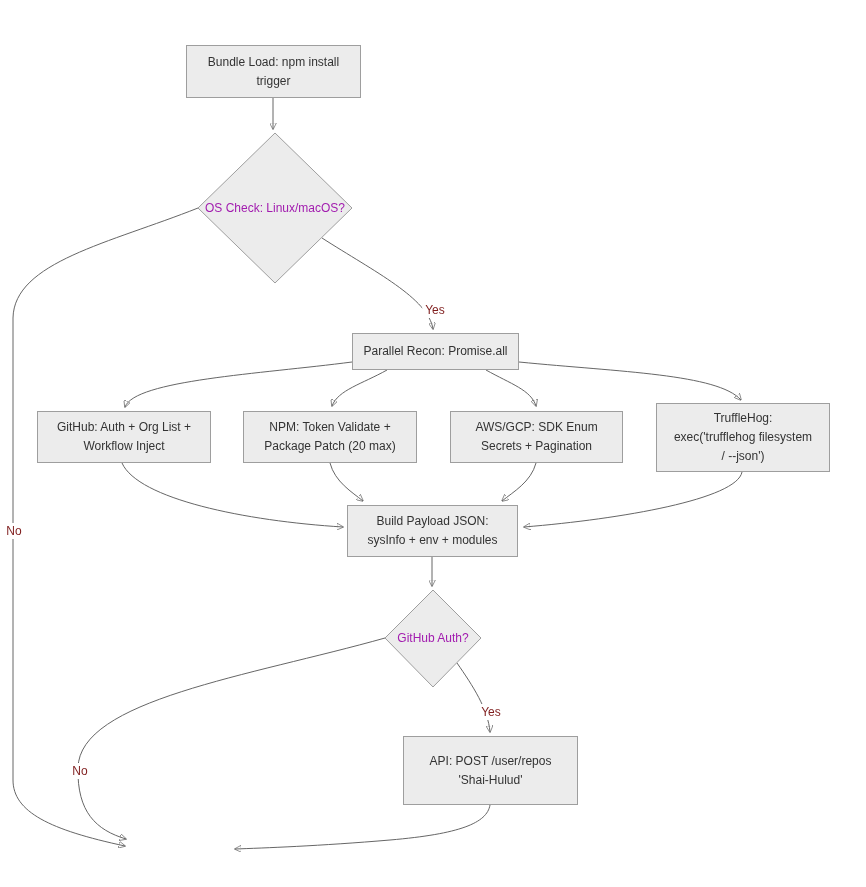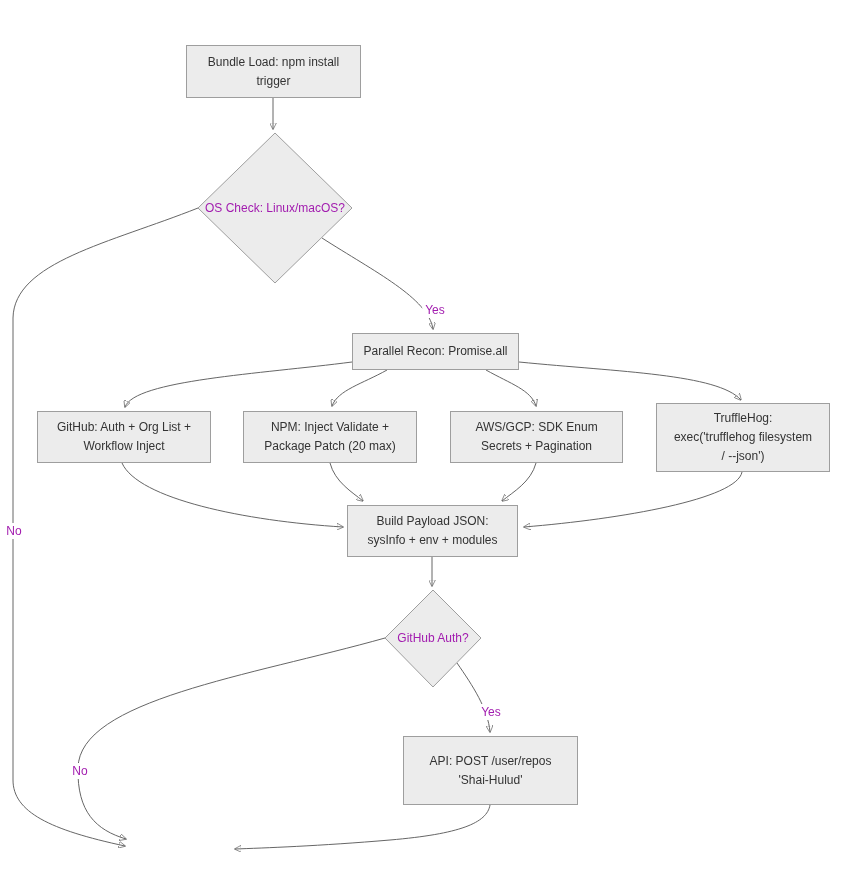--- a/index.html
+++ b/index.html
@@ -29,21 +29,21 @@
     display:flex;align-items:center;justify-content:center;
     text-align:center;
     font-size:12px;line-height:19px;color:#a21caf;
     background:transparent;border:none;
   }
   .edge-label{
     position:absolute;
     transform:translate(-50%,-50%);
     background:#ffffff;
     padding:0 3px;
-    font-size:12px;line-height:16px;color:#a21caf;
+    font-size:12px;line-height:16px;color:#7f1d1d;
     white-space:nowrap;
   }
 </style>
 </head>
 <body>
 
 <div class="canvas">
 
   <svg class="edges" viewBox="0 0 866 887">
     <defs>
@@ -84,21 +84,21 @@
   <div class="node" style="left:37px;top:411px;width:174px;height:52px">
     <span class="line">GitHub: Auth + Org List +</span>
     <span class="line">Workflow Inject</span>
   </div>
 
   <div class="node" style="left:352px;top:333px;width:167px;height:37px">
     <span class="line">Parallel Recon: Promise.all</span>
   </div>
 
   <div class="node" style="left:243px;top:411px;width:174px;height:52px">
-    <span class="line">NPM: Inject Validate +</span>
+    <span class="line">NPM: Token Validate +</span>
     <span class="line">Package Patch (20 max)</span>
   </div>
 
   <div class="node" style="left:450px;top:411px;width:173px;height:52px">
     <span class="line">AWS/GCP: SDK Enum</span>
     <span class="line">Secrets + Pagination</span>
   </div>
 
   <div class="node" style="left:656px;top:403px;width:174px;height:69px">
     <span class="line">TruffleHog:</span>

